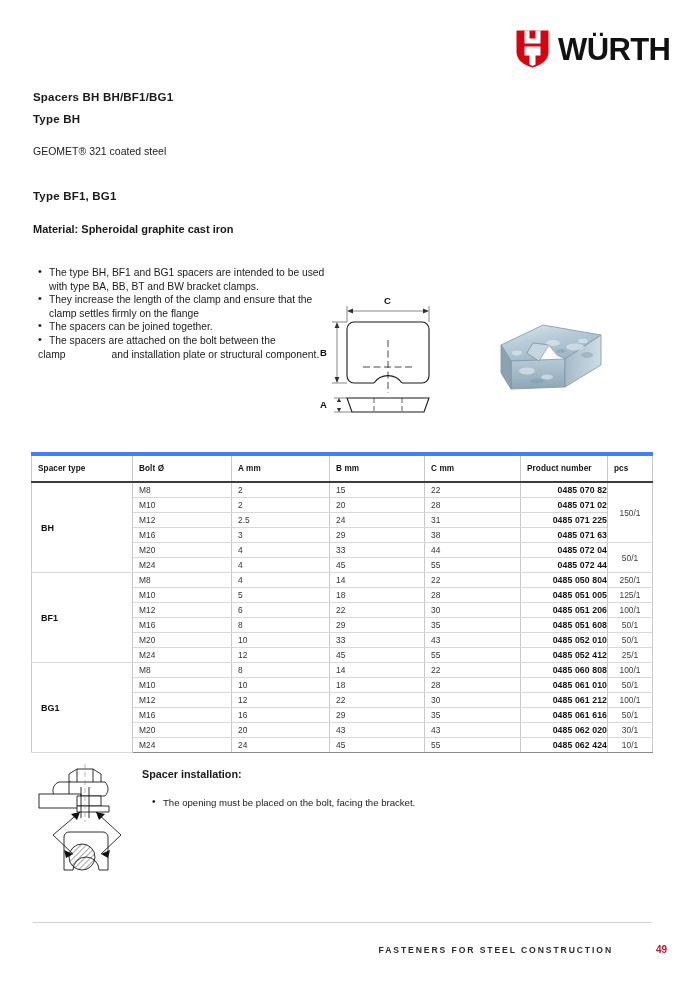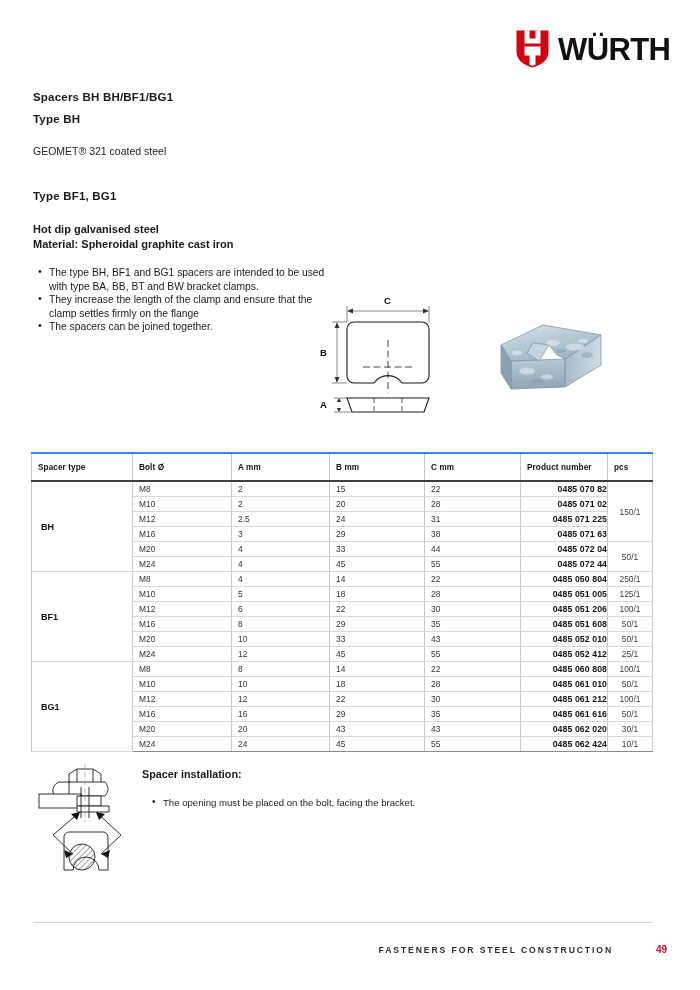--- a/index.html
+++ b/index.html
@@ -59,21 +59,21 @@
     height: 15px;
     vertical-align: middle;
     text-align: left;
     color: #333;
     background: #fff;
   }
   table.spec thead th {
     font-size: 8.2px;
     font-weight: 700;
     color: #111;
-    border-top: 2px solid #3b82f6;
+    border-top: 4px solid #3b82f6;
     border-bottom: 2px solid #3d3d3d;
     height: 28px;
     letter-spacing: .1px;
   }
   table.spec td.grp {
     font-weight: 700;
     font-size: 9px;
     color: #111;
     text-align: left;
     padding-left: 9px;
@@ -107,28 +107,31 @@
       <path d="M8.5 16.5 H24.5 V25.5 H19.5 V34.5 L16.5 36 L13.5 34.5 V25.5 H8.5 Z" fill="#ffffff"></path>
     </svg>
     <div class="logo-word">WÜRTH</div>
   </div>
 
   <div class="h-title">Spacers BH BH/BF1/BG1</div>
   <div class="h-sub1">Type BH</div>
   <div class="p-mat1">GEOMET® 321 coated steel</div>
   <div class="h-sub2">Type BF1, BG1</div>
   <div class="h-mat2">
-    <div>Hot dip galvanised steel</div>
     <div>Material: Spheroidal graphite cast iron</div>
   </div>
 
   <div class="bullets">
     <div class="bl">The type BH, BF1 and BG1 spacers are intended to be used with type BA, BB, BT and BW bracket clamps.</div>
     <div class="bl">They increase the length of the clamp and ensure that the clamp settles firmly on the flange</div>
     <div class="bl">The spacers can be joined together.</div>
+    <div class="bl last">
+      <span>The spacers are attached on the bolt between the</span>
+      <span class="hang"><span>clamp</span><span class="gap"></span><span>and installation plate or structural component.</span></span>
+    </div>
   </div>
 
   <svg class="tech-drawing" viewBox="0 0 170 130">
     <g stroke="#1a1a1a" fill="none" stroke-width="1.1">
 
       <path d="M36 30 H104 A7 7 0 0 1 111 37 V84 A7 7 0 0 1 104 91 H84"></path>
       <path d="M36 30 A7 7 0 0 0 29 37 V84 A7 7 0 0 0 36 91 H56"></path>
 
       <path d="M56 91 A17 17 0 0 1 84 91"></path>
     </g>

